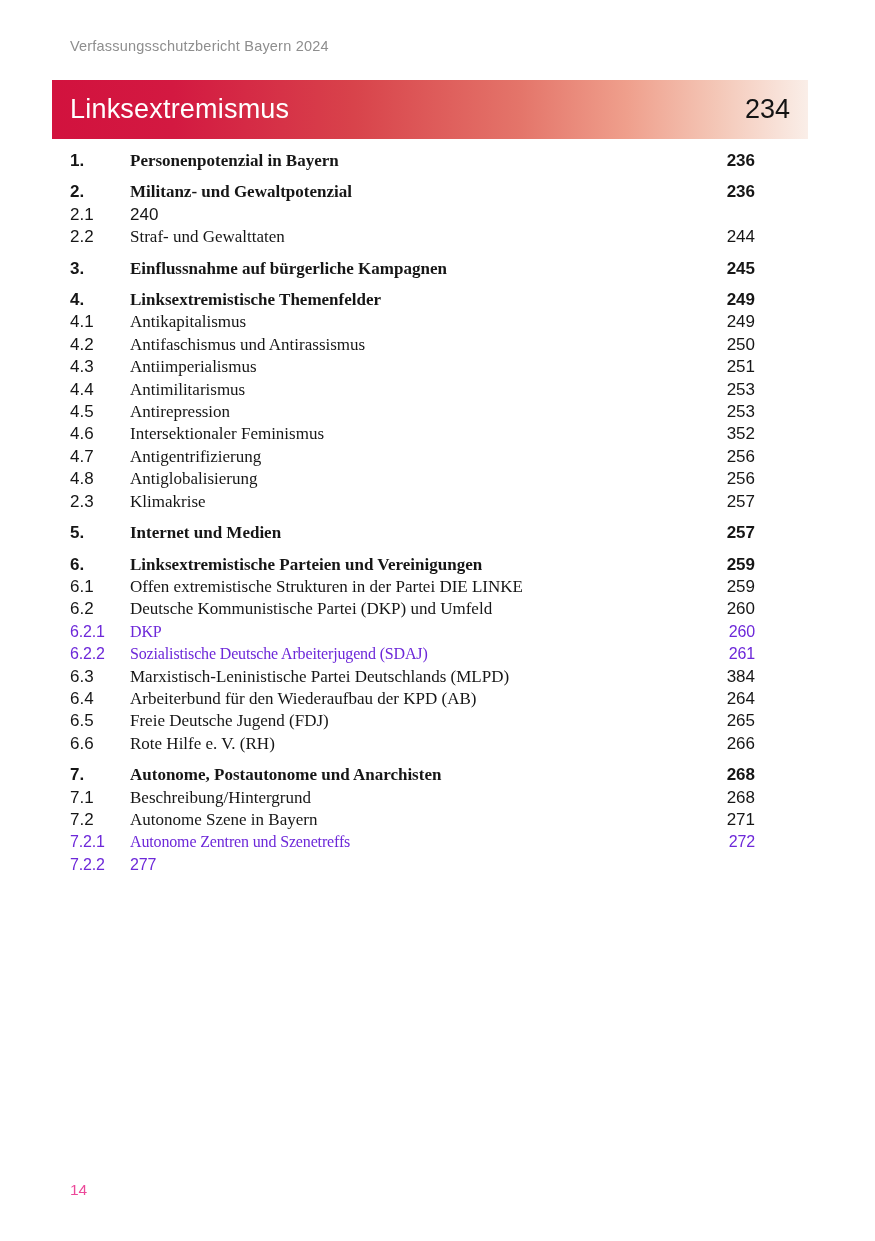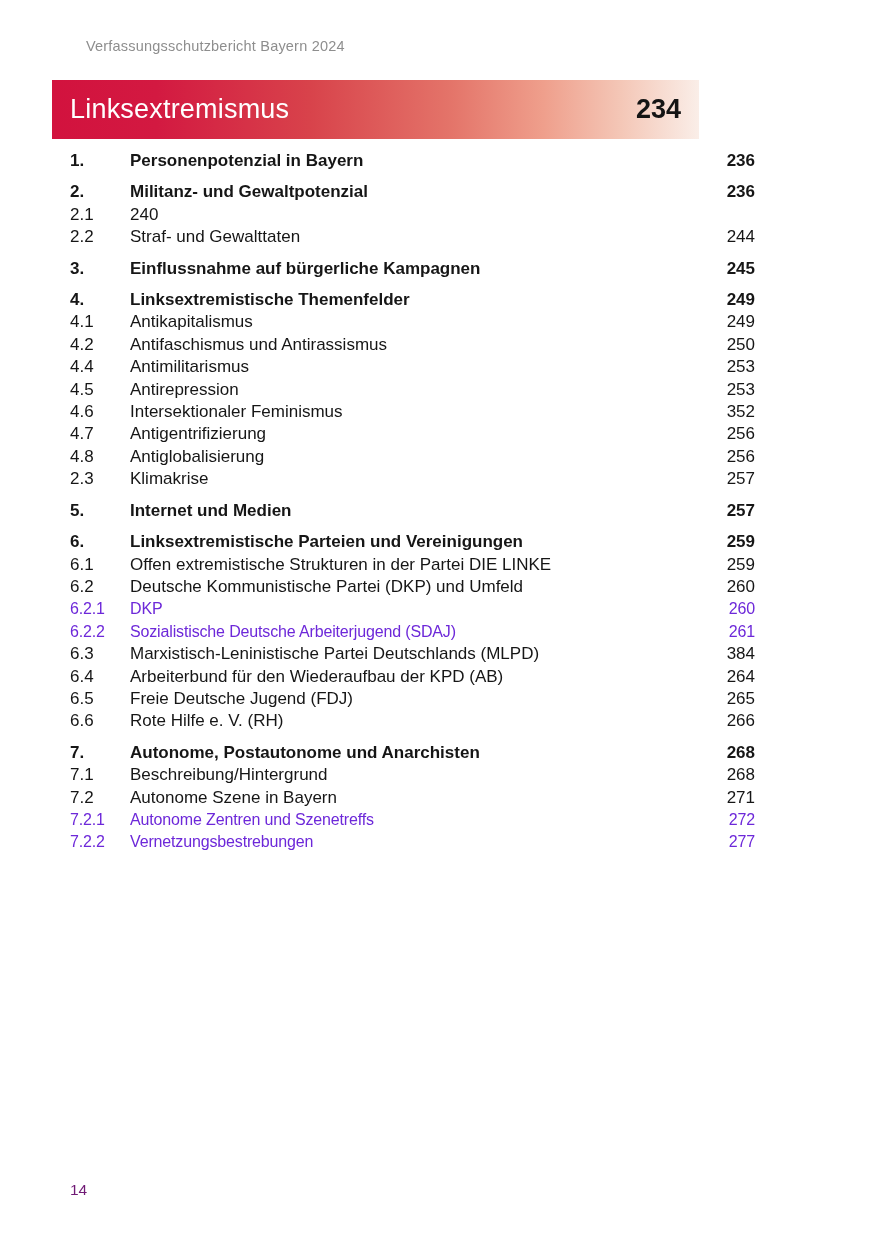--- a/index.html
+++ b/index.html
@@ -12,76 +12,75 @@
     font-family: "Liberation Sans", sans-serif;
     overflow: hidden;
   }
   .doc-header {
     position: absolute;
     left: 70px;
     top: 38px;
     font-size: 14.5px;
     color: #8e8e8e;
     letter-spacing: 0.2px;
-    margin-left: 16px;
   }
   .banner {
     position: absolute;
     left: 52px;
     top: 80px;
-    width: 647px;
+    width: 756px;
     height: 59px;
     box-sizing: border-box;
     display: flex;
     align-items: center;
     justify-content: space-between;
     padding: 0 18px;
   }
   .banner-title {
     color: #ffffff;
     font-size: 27px;
     font-weight: 400;
     letter-spacing: 0.2px;
   }
   .banner-page {
     color: #141414;
     font-size: 27px;
-    font-weight: 700;
+    font-weight: 400;
   }
   .toc {
     position: absolute;
     left: 70px;
     top: 150px;
     width: 685px;
   }
   .toc-row {
     display: flex;
     align-items: baseline;
     font-size: 17px;
     line-height: 22.4px;
     color: #161616;
   }
   .toc-row .num   { flex: none; width: 60px; }
-  .toc-row .title { flex: 1; padding-right: 10px; }
+  .toc-row .title { flex: 1; padding-right: 10px; font-family: Liberation Serif, serif; }
   .toc-row .pg    { flex: none; text-align: left; }
   .toc-row.l1 { font-weight: 700; margin-top: 9px; }
   .toc-row.l1:first-child { margin-top: 0; }
   .toc-row.l2 { font-weight: 400; }
   .toc-row.l3 {
     font-weight: 400;
     font-size: 16px;
     color: #6d28d9;
     letter-spacing: -0.15px;
   }
   .folio {
     position: absolute;
     left: 70px;
     top: 1181px;
     font-size: 15.5px;
-    color: #701a75;
+    color: #ec4899;
   }
 </style>
 </head>
 <body>
 
 <div class="page">
 
   <div class="doc-header">Verfassungsschutzbericht Bayern 2024</div>
 
   <div class="banner" id="banner" style="background: linear-gradient(90deg, rgb(210, 18, 62) 0%, rgb(211, 25, 65) 16%, rgb(216, 67, 75) 40%, rgb(228, 117, 106) 62%, rgb(239, 159, 140) 76%, rgb(244, 199, 183) 88%, rgb(250, 238, 232) 100%);">
@@ -123,20 +122,25 @@
         <span class="num">4.1</span>
         <span class="title">Antikapitalismus</span>
         <span class="pg">249</span>
       </div>
       <div class="toc-row l2">
         <span class="num">4.2</span>
         <span class="title">Antifaschismus und Antirassismus</span>
         <span class="pg">250</span>
       </div>
       <div class="toc-row l2">
+        <span class="num">4.3</span>
+        <span class="title">Antiimperialismus</span>
+        <span class="pg">251</span>
+      </div>
+      <div class="toc-row l2">
         <span class="num">4.4</span>
         <span class="title">Antimilitarismus</span>
         <span class="pg">253</span>
       </div>
       <div class="toc-row l2">
         <span class="num">4.5</span>
         <span class="title">Antirepression</span>
         <span class="pg">253</span>
       </div>
       <div class="toc-row l2">
@@ -224,20 +228,19 @@
         <span class="title">Autonome Szene in Bayern</span>
         <span class="pg">271</span>
       </div>
       <div class="toc-row l3">
         <span class="num">7.2.1</span>
         <span class="title">Autonome Zentren und Szenetreffs</span>
         <span class="pg">272</span>
       </div>
       <div class="toc-row l3">
         <span class="num">7.2.2</span>
-        <span class="title">Vernetzungsbestrebungen</span>
         <span class="pg">277</span>
       </div>
     </div>
 
   <div class="folio">14</div>
 
 </div>
 
 </body></html>

